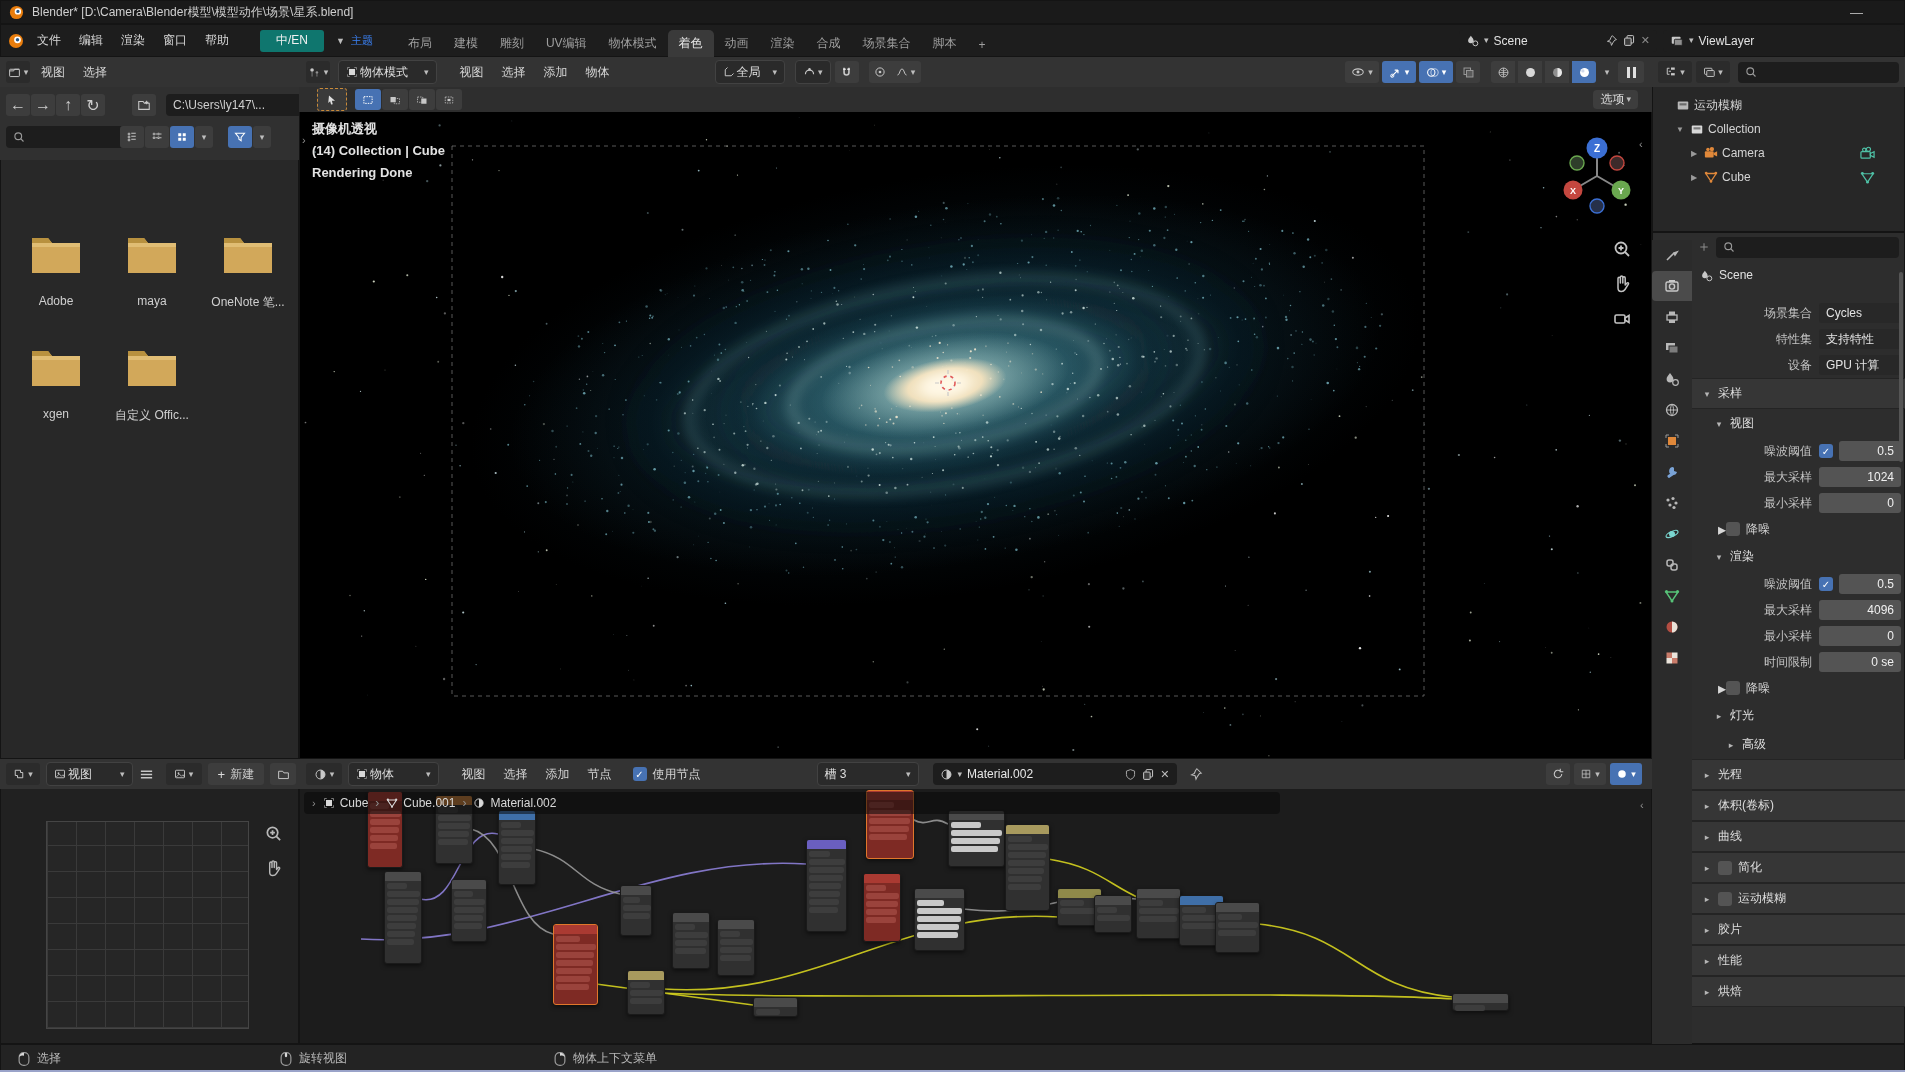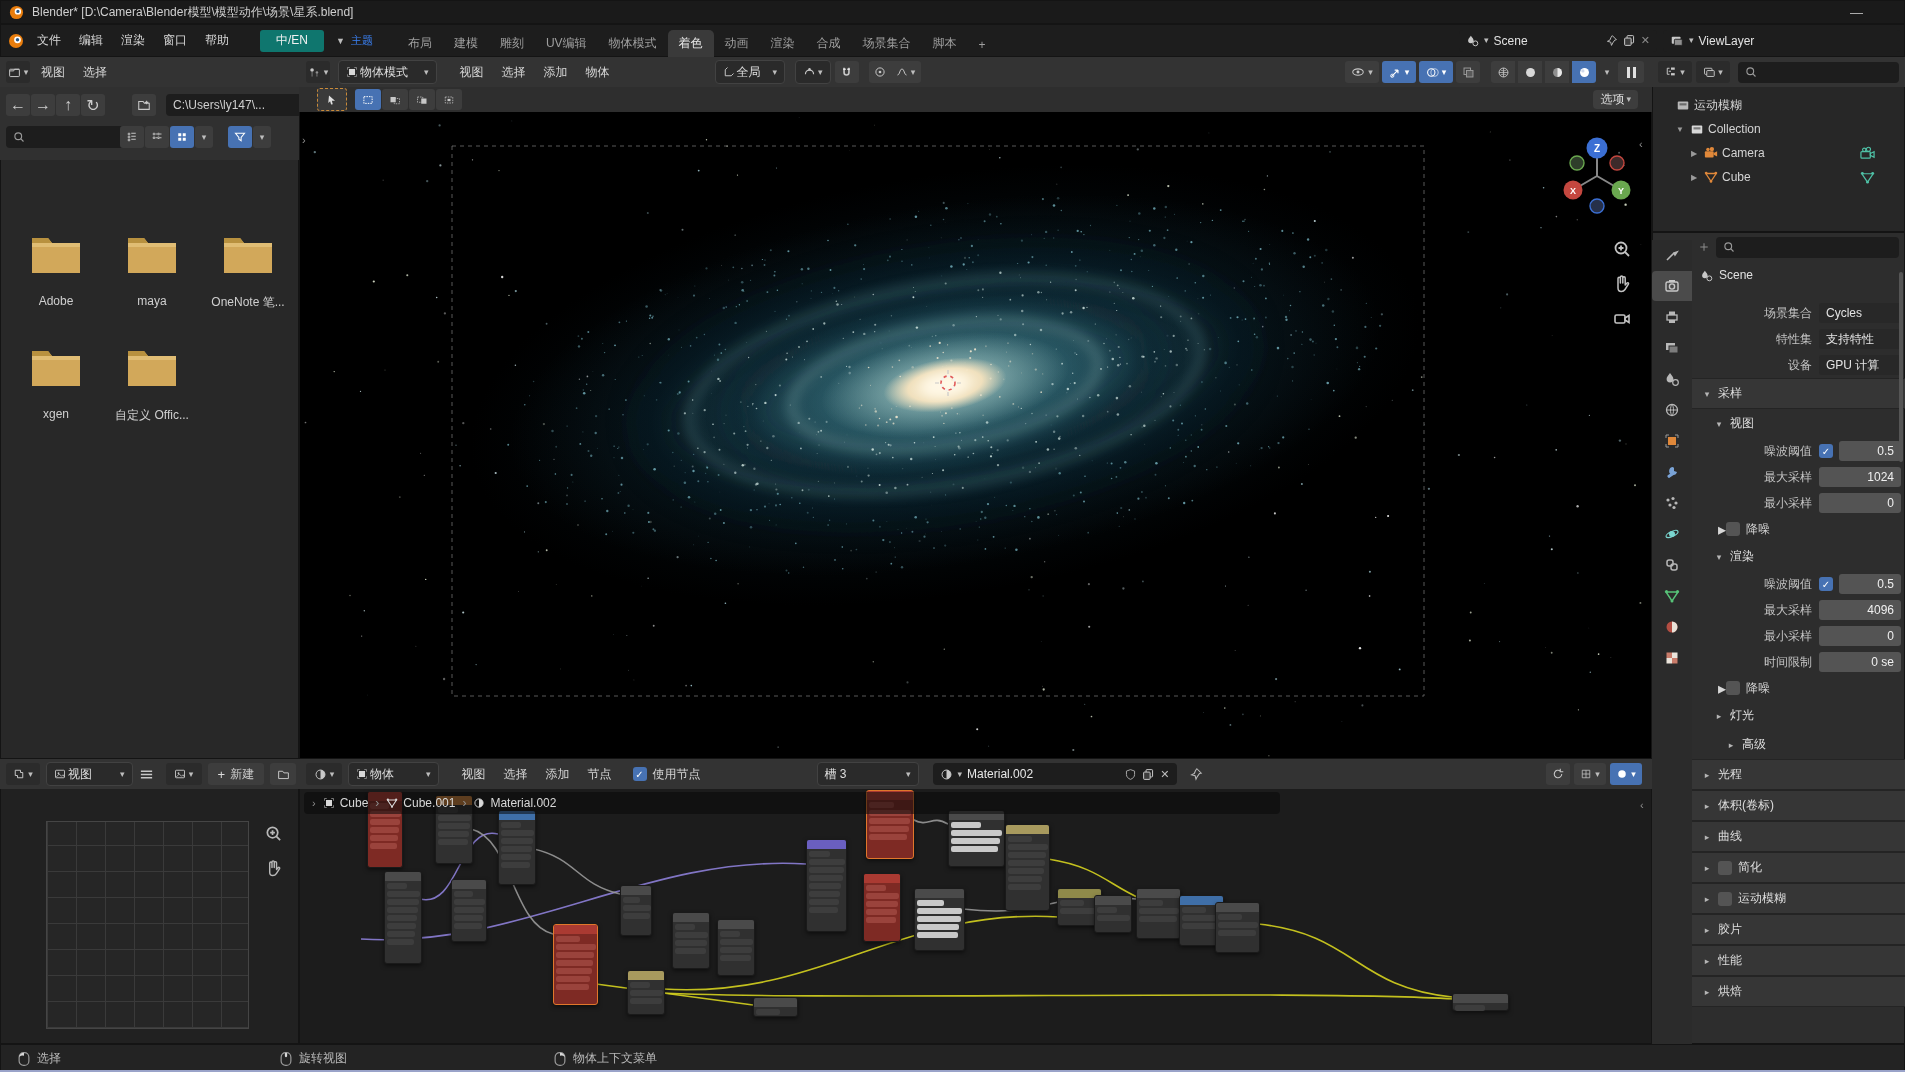--- a/index.html
+++ b/index.html
@@ -1480,20 +1480,25 @@
           <circle cx="565.3" cy="221.9" r="1.22" fill="#cfe3df" opacity="0.50"></circle>
           <circle cx="966.9" cy="205.5" r="1.00" fill="#6fa9b5" opacity="0.36"></circle>
         </g>
       <rect x="153" y="34" width="972" height="550" fill="none" stroke="#6e6e6e" stroke-width="1" stroke-dasharray="4 4" opacity=".8"></rect>
       <g transform="translate(649,271)">
         <circle r="7" fill="none" stroke="#e05a5a" stroke-width="1.6" stroke-dasharray="3.5 3.5"></circle>
         <circle r="7" fill="none" stroke="#f2f2f2" stroke-width="1.6" stroke-dasharray="3.5 3.5" stroke-dashoffset="3.5"></circle>
         <path d="M0 -13V-9M0 9v4M-13 0h4M9 0h4" stroke="#c8c8c8" stroke-width="1.2"></path>
       </g>
     </svg>
+    <div class="abs" style="left:13px;top:6px;">
+      <div class="vptext">摄像机透视</div>
+      <div class="vptext">(14) Collection | Cube</div>
+      <div class="vptext">Rendering Done</div>
+    </div>
     <span class="edgearr" style="left:3px;top:22px;">›</span>
     <span class="edgearr" style="left:1340px;top:26px;">‹</span>
     <svg width="96" height="96" style="position:absolute;left:1250px;top:16px;">
       <g transform="translate(48,48)">
         <path d="M0 0L0 -28M0 0L-24 14M0 0L24 14" stroke="#888" stroke-width="2"></path>
         <circle cx="0" cy="-28" r="10.5" fill="#3b6fd4"></circle>
           <text x="0" y="-24.5" text-anchor="middle" font-size="10" font-weight="bold" fill="#fff" font-family="Liberation Sans,sans-serif">Z</text>
         <circle cx="-24" cy="14" r="9.5" fill="#c4473f"></circle>
           <text x="-24" y="17.5" text-anchor="middle" font-size="9" font-weight="bold" fill="#fff" font-family="Liberation Sans,sans-serif">X</text>
         <circle cx="24" cy="14" r="9.5" fill="#6aa84f"></circle>

